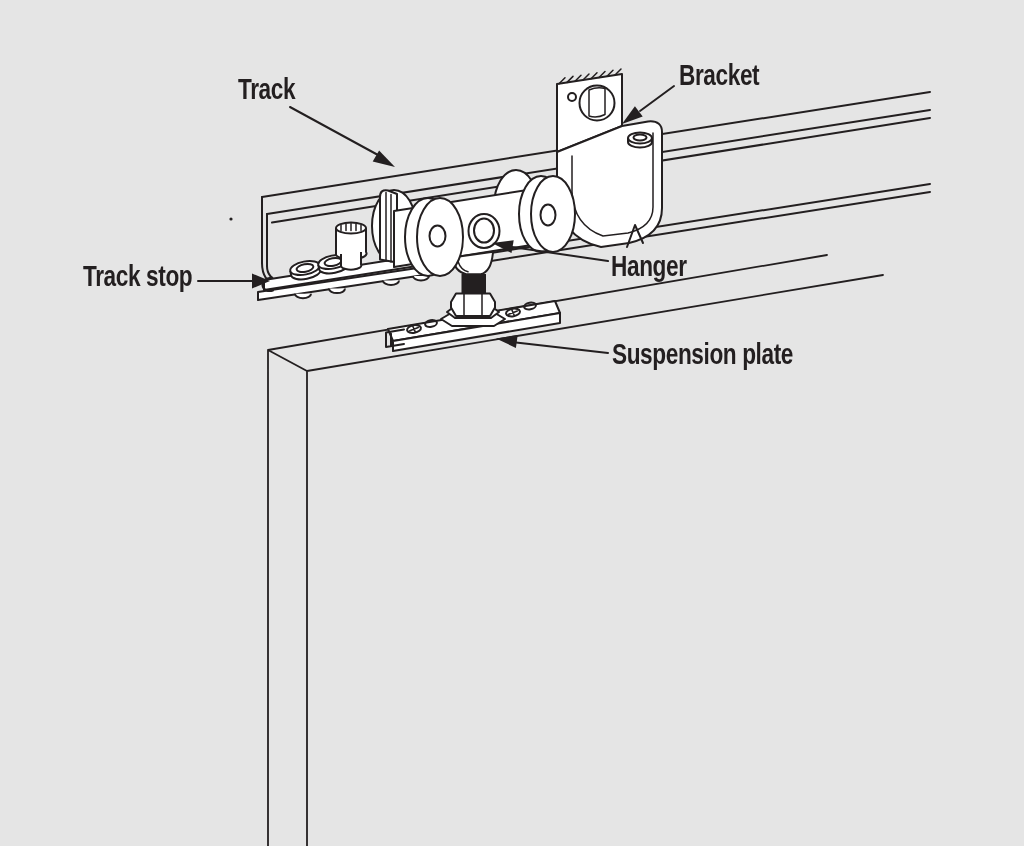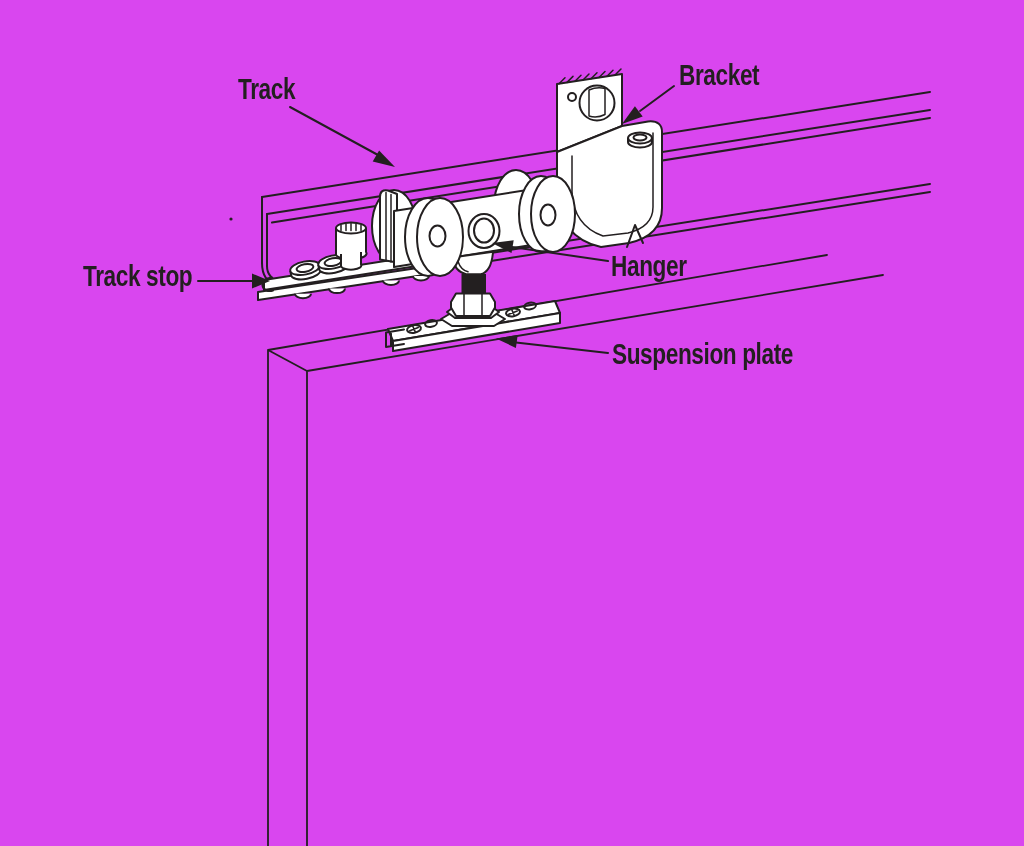--- a/index.html
+++ b/index.html
@@ -1,17 +1,17 @@
 <!DOCTYPE html>
 <html><head>
 <meta charset="utf-8">
 <style>
   html,body{margin:0;padding:0;background:#ffffff;}
   .stage{
-    position:relative;width:1024px;height:846px;background:#d946ef;
+    position:relative;width:1024px;height:846px;background:#e5e5e5;
     font-family:"Liberation Sans","DejaVu Sans",sans-serif;overflow:hidden;
   }
   .stage svg{position:absolute;left:0;top:0;}
   
   svg .s{stroke:#231f20;stroke-width:2;fill:none;stroke-linecap:round;stroke-linejoin:round;}
   svg .w{stroke:#231f20;stroke-width:2;fill:#ffffff;stroke-linejoin:round;}
   svg .k{fill:#231f20;stroke:none;}
   svg .thin{stroke:#231f20;stroke-width:1.5;fill:none;stroke-linecap:round;}
   .lbl{
     position:absolute;color:#231f20;font-size:29px;font-weight:700;

